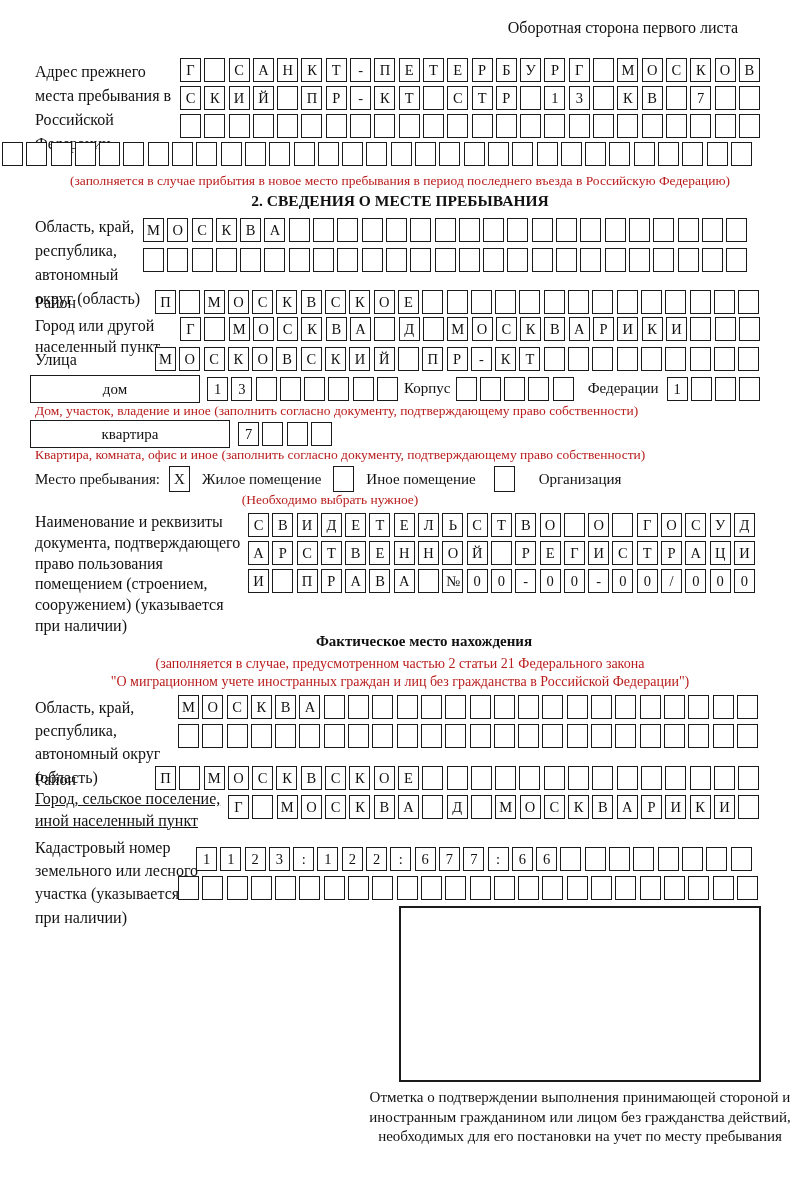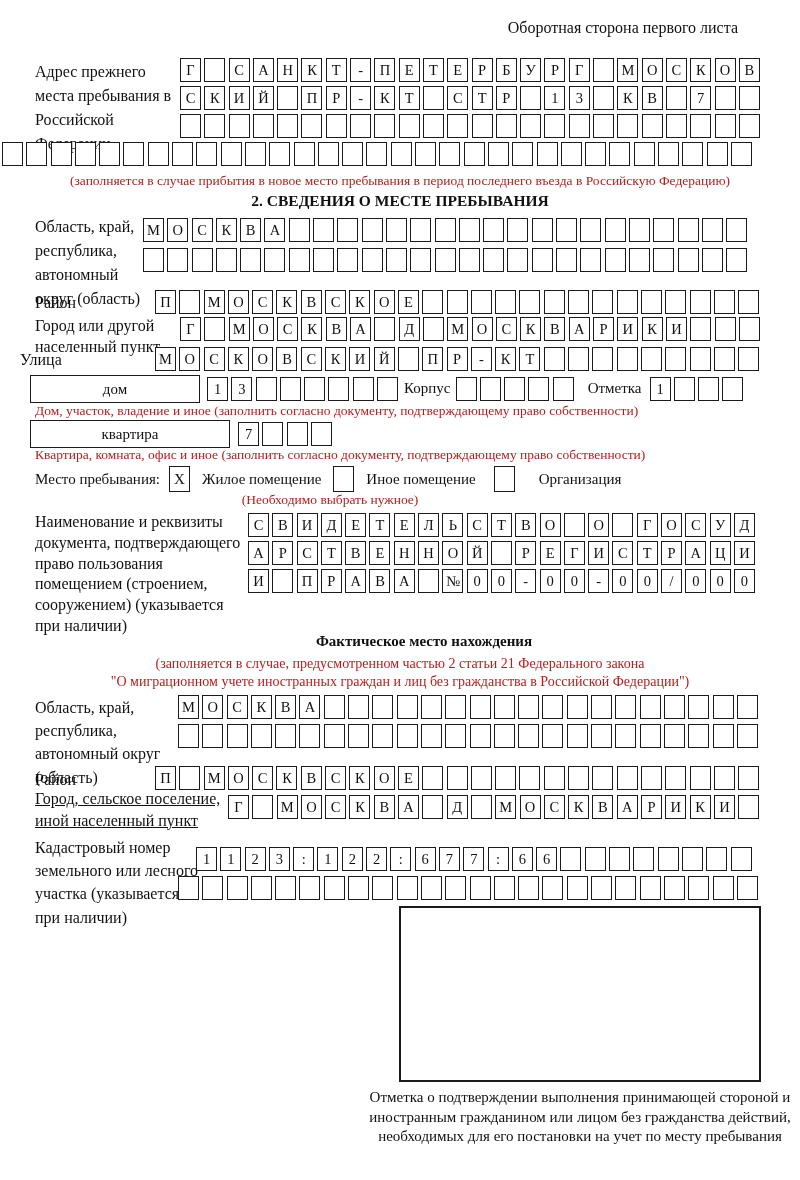--- a/index.html
+++ b/index.html
@@ -259,21 +259,21 @@
       <span class="cell">А</span>
       <span class="cell">Р</span>
       <span class="cell">И</span>
       <span class="cell">К</span>
       <span class="cell">И</span>
       <span class="cell"></span>
       <span class="cell"></span>
       <span class="cell"></span>
     </div>
 
-  <div class="abs lbl" style="left:20px;top:348px;">Улица</div>
+  <div class="abs lbl" style="left:35px;top:348px;">Улица</div>
   <div class="abs cellrow" style="left:155px;top:347px;">
       <span class="cell">М</span>
       <span class="cell">О</span>
       <span class="cell">С</span>
       <span class="cell">К</span>
       <span class="cell">О</span>
       <span class="cell">В</span>
       <span class="cell">С</span>
       <span class="cell">К</span>
       <span class="cell">И</span>
@@ -308,21 +308,21 @@
         <span class="cell"></span>
       </div>
     <div class="inline-lbl" style="margin-left:6px;">Корпус</div>
     <div class="cellrow" style="margin-left:5px;margin-top:2px;">
         <span class="cell"></span>
         <span class="cell"></span>
         <span class="cell"></span>
         <span class="cell"></span>
         <span class="cell"></span>
       </div>
-    <div class="inline-lbl" style="margin-left:14px;">Отметка</div>
+    <div class="inline-lbl" style="margin-left:14px;">Федерации</div>
     <div class="cellrow" style="margin-left:8px;margin-top:2px;">
         <span class="cell">1</span>
         <span class="cell"></span>
         <span class="cell"></span>
         <span class="cell"></span>
       </div>
   </div>
   <div class="abs cap" style="left:35px;top:403px;">Дом, участок, владение и иное (заполнить согласно документу, подтверждающему право собственности)</div>
 
   <div class="abs hrow" style="left:30px;top:420px;border-radius:11px;">

